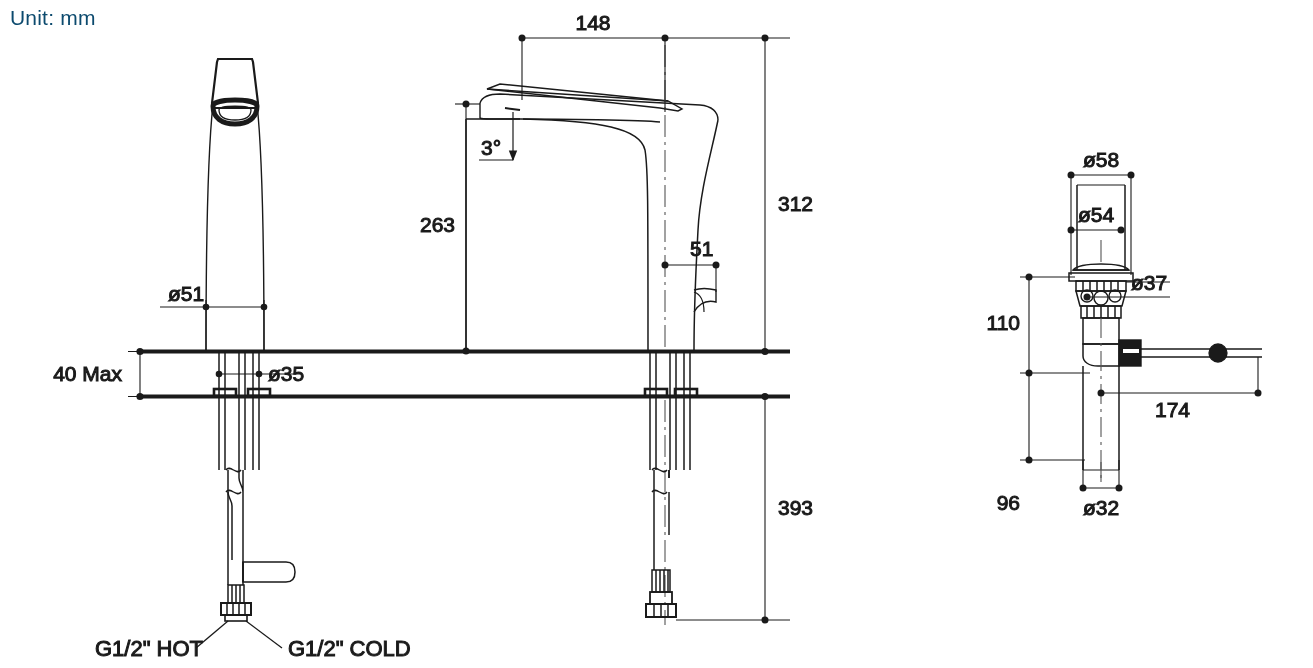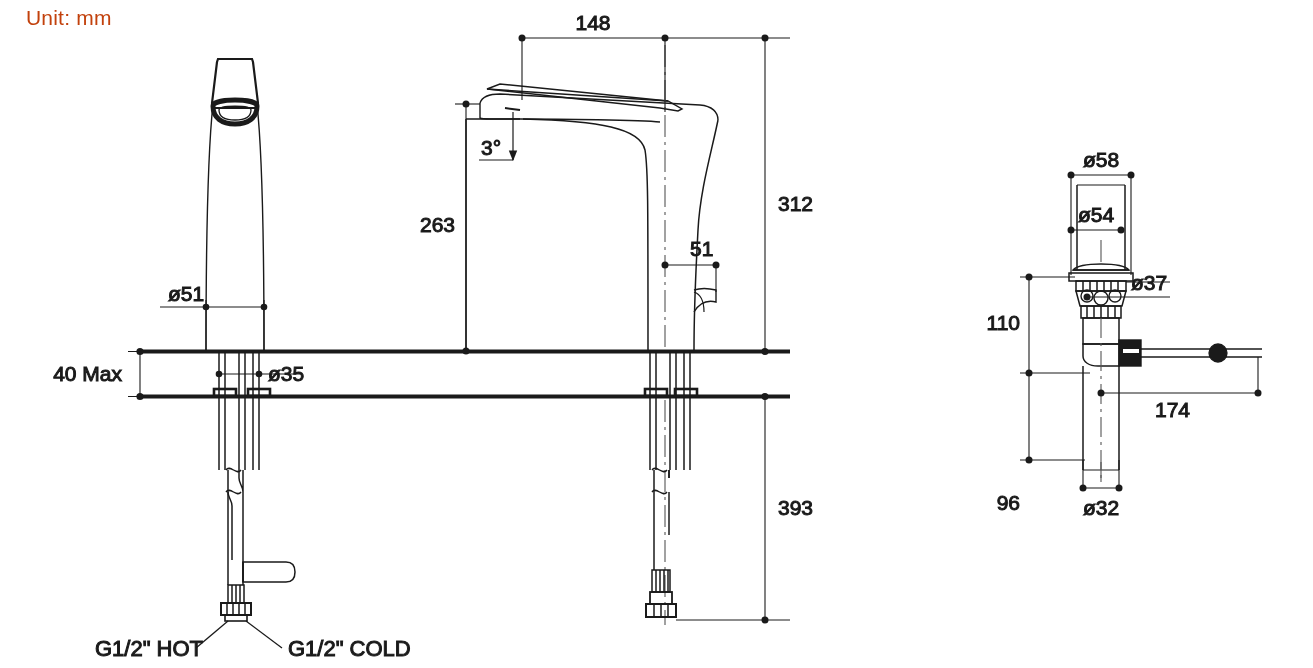--- a/index.html
+++ b/index.html
@@ -5,23 +5,22 @@
   html,body{margin:0;padding:0;background:#ffffff;}
   body{
     width:1313px;height:668px;position:relative;overflow:hidden;
     font-family:"Liberation Sans", sans-serif;
     color:#1a1a1a;
   }
   #stage{position:absolute;left:0;top:0;width:1313px;height:668px;}
   svg.dwg{position:absolute;left:0;top:0;width:1313px;height:668px;}
   .unit-label{
     position:absolute;left:10px;top:6px;
-    font-size:21px;color:#c2410c;letter-spacing:0.2px;
+    font-size:21px;color:#0c4a6e;letter-spacing:0.2px;
     white-space:nowrap;
-    margin-left:16px;
   }
   text{font-family:"Liberation Sans", sans-serif;fill:#1a1a1a;}
   .dim-txt{font-size:21px;}
   .port-txt{font-size:22px;}
 </style>
 </head>
 <body>
 
 <div id="stage">
 

